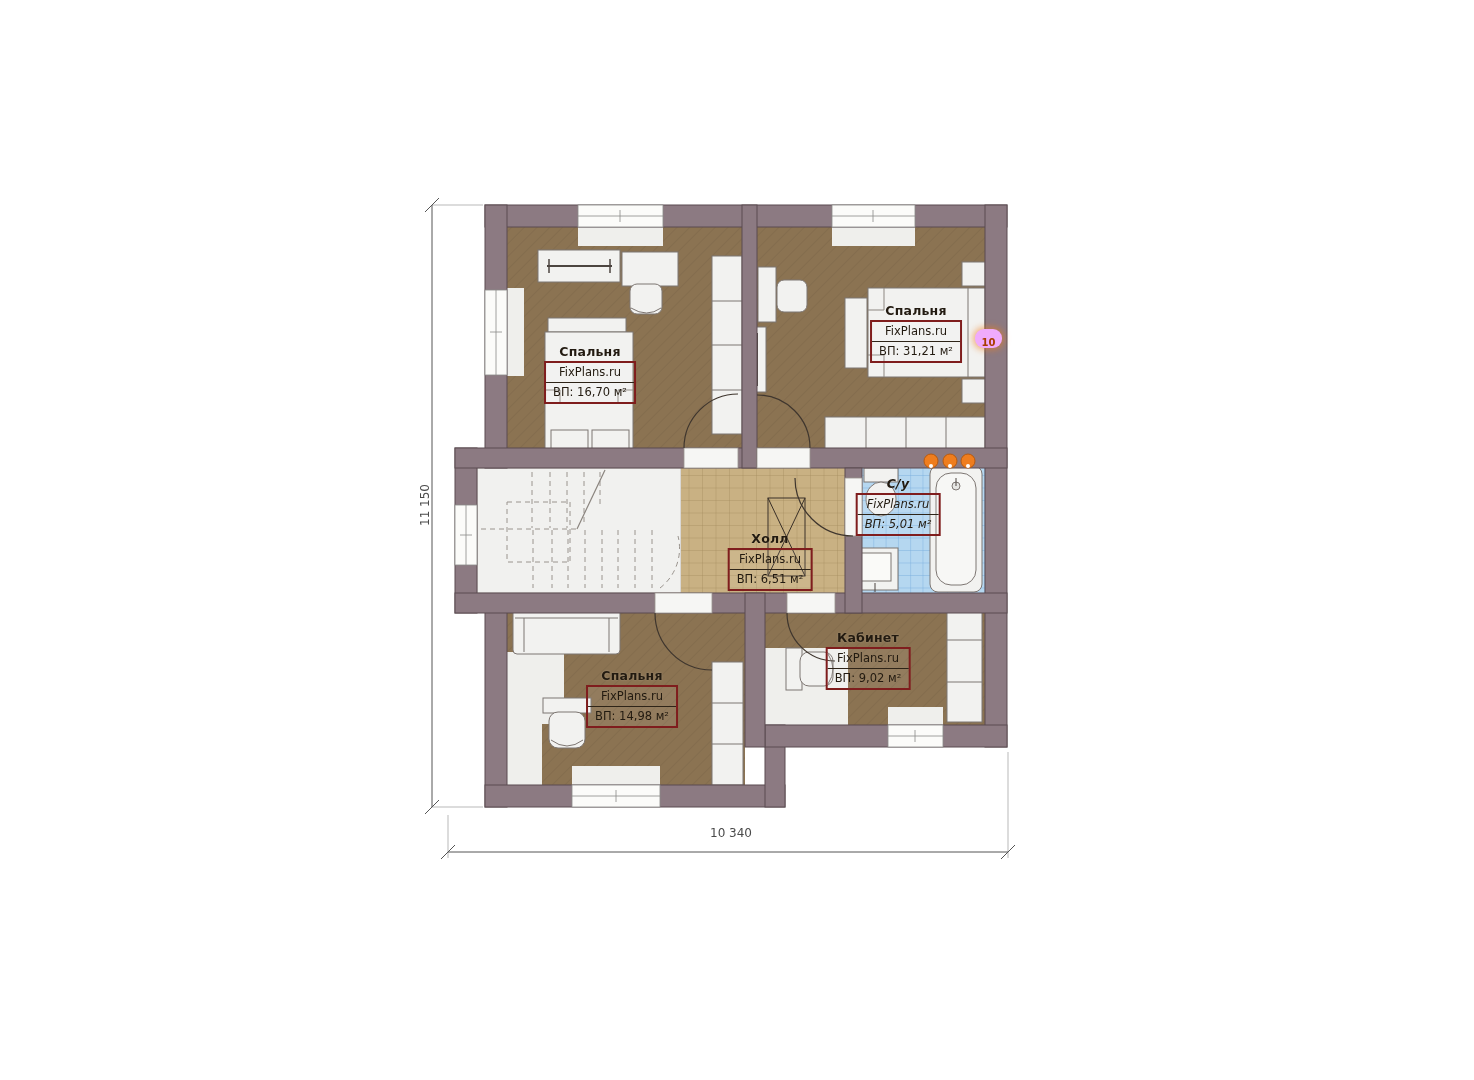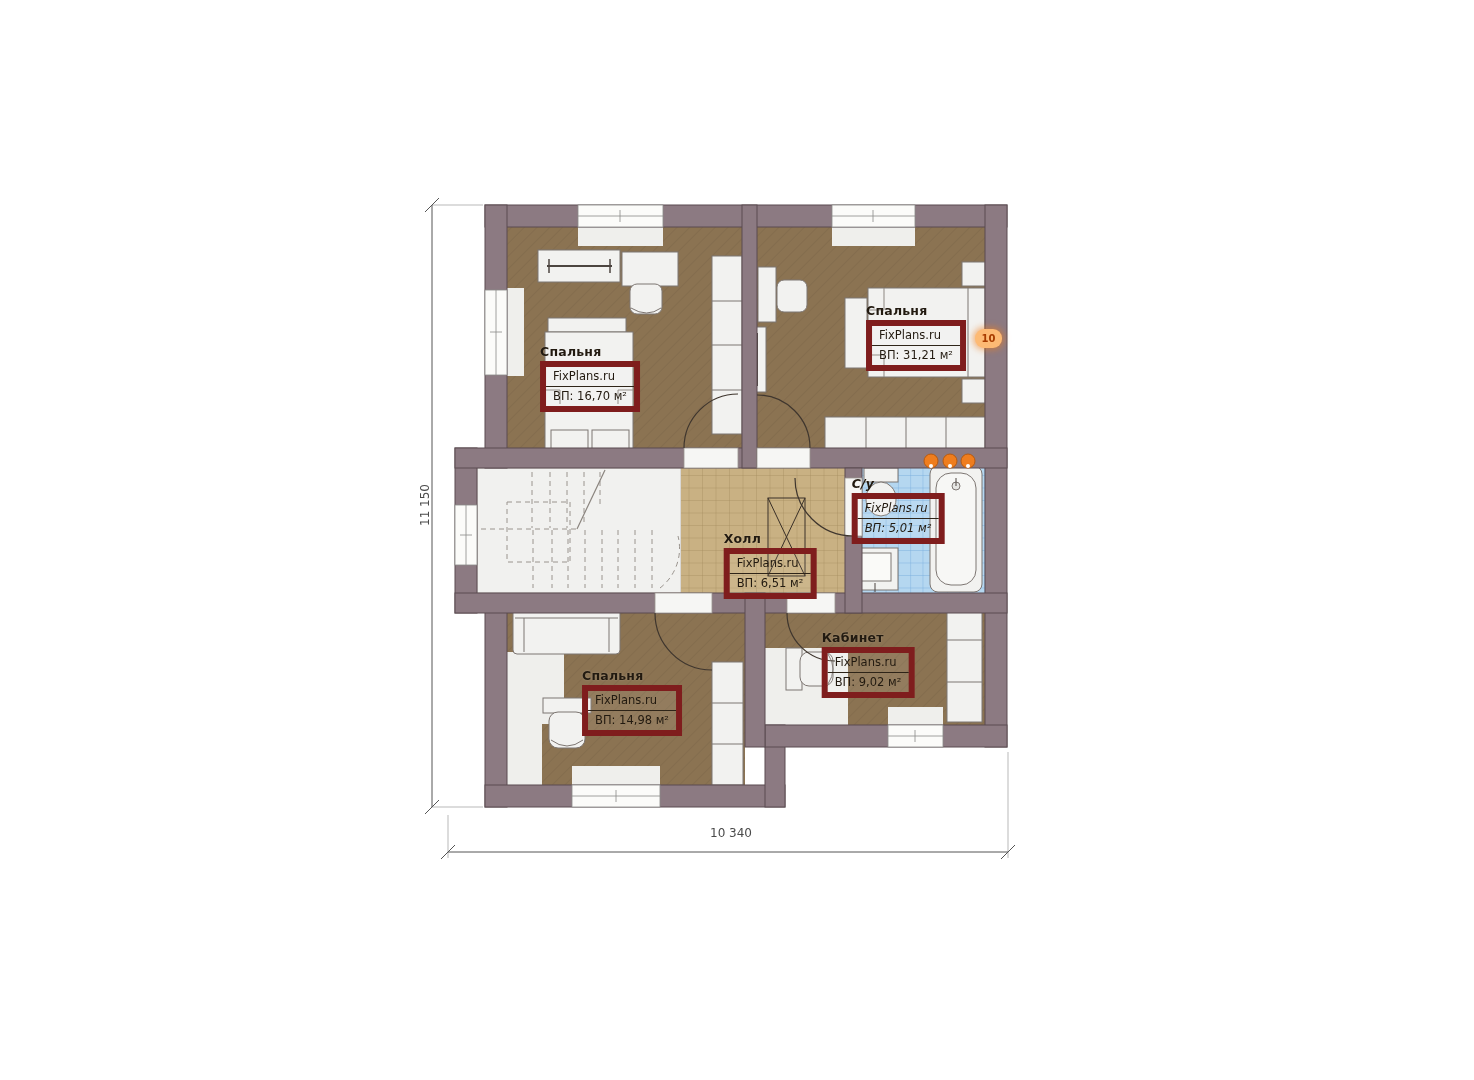--- a/index.html
+++ b/index.html
@@ -1,29 +1,29 @@
 <!DOCTYPE html>
 <html><head>
 <meta charset="utf-8">
 <style>
   html,body{margin:0;padding:0;background:#ffffff;}
   #canvas{position:relative;width:1474px;height:1080px;background:#ffffff;overflow:hidden;
           font-family:"DejaVu Sans",sans-serif;}
   #plan-svg{position:absolute;left:0;top:0;}
-  .room-label{position:absolute;transform:translateX(-50%);text-align:left;color:#221a10;z-index:5;}
+  .room-label{position:absolute;transform:translateX(-50%);text-align:center;color:#221a10;z-index:5;}
   .room-name{font-size:12.5px;font-weight:bold;letter-spacing:.2px;white-space:nowrap;margin-bottom:2px;
              text-shadow:0 0 2px rgba(255,255,255,.25);}
-  .room-box{display:inline-block;border:6px solid #7f1d1d;background:rgba(255,255,255,.07);}
+  .room-box{display:inline-block;border:2px solid #7f1d1d;background:rgba(255,255,255,.07);}
   .room-box div{padding:2px 7px;font-size:11.5px;white-space:nowrap;line-height:15px;}
   .room-brand{border-bottom:1px solid #2e2418;}
   .dim-label{position:absolute;font-size:12px;color:#4a4a4a;z-index:4;white-space:nowrap;}
   #dim-height{left:404px;top:498px;transform:rotate(-90deg);transform-origin:center;}
   #dim-width{left:710px;top:826px;}
-  #wall-marker{position:absolute;left:975px;top:329px;width:27px;height:19px;background:#fdba74;
-               border-radius:9px;z-index:6;display:flex;align-items:center;justify-content:center;
+  #wall-marker{position:absolute;left:975px;top:329px;width:27px;height:19px;background:#f0abfc;
+               border-radius:9px;z-index:6;display:flex;align-items:flex-end;justify-content:center;
                box-shadow:0 0 6px 2px rgba(240,125,30,.55);}
   #wall-marker span{font-size:10px;font-weight:bold;color:#a83c00;line-height:1;}
 </style>
 </head>
 <body>
 
 <div id="canvas">
 
 <svg id="plan-svg" width="1474" height="1080" viewBox="0 0 1474 1080">
   <defs>

